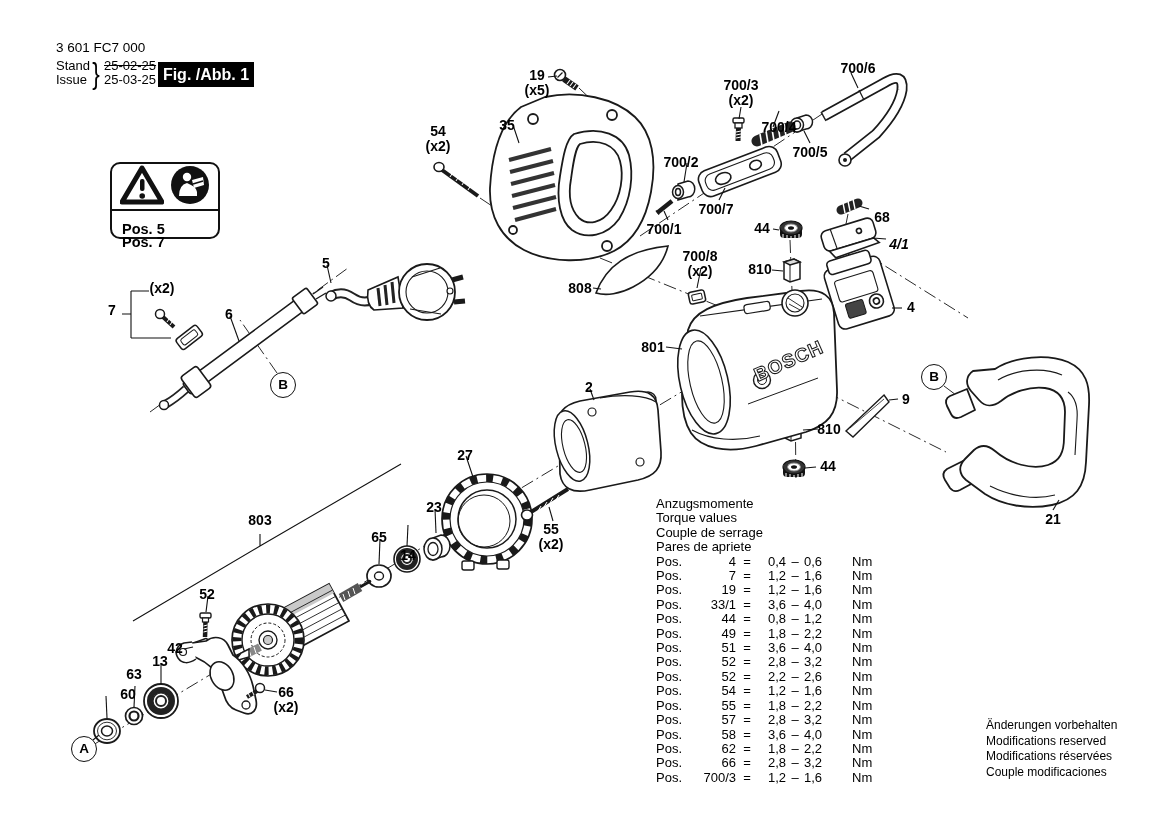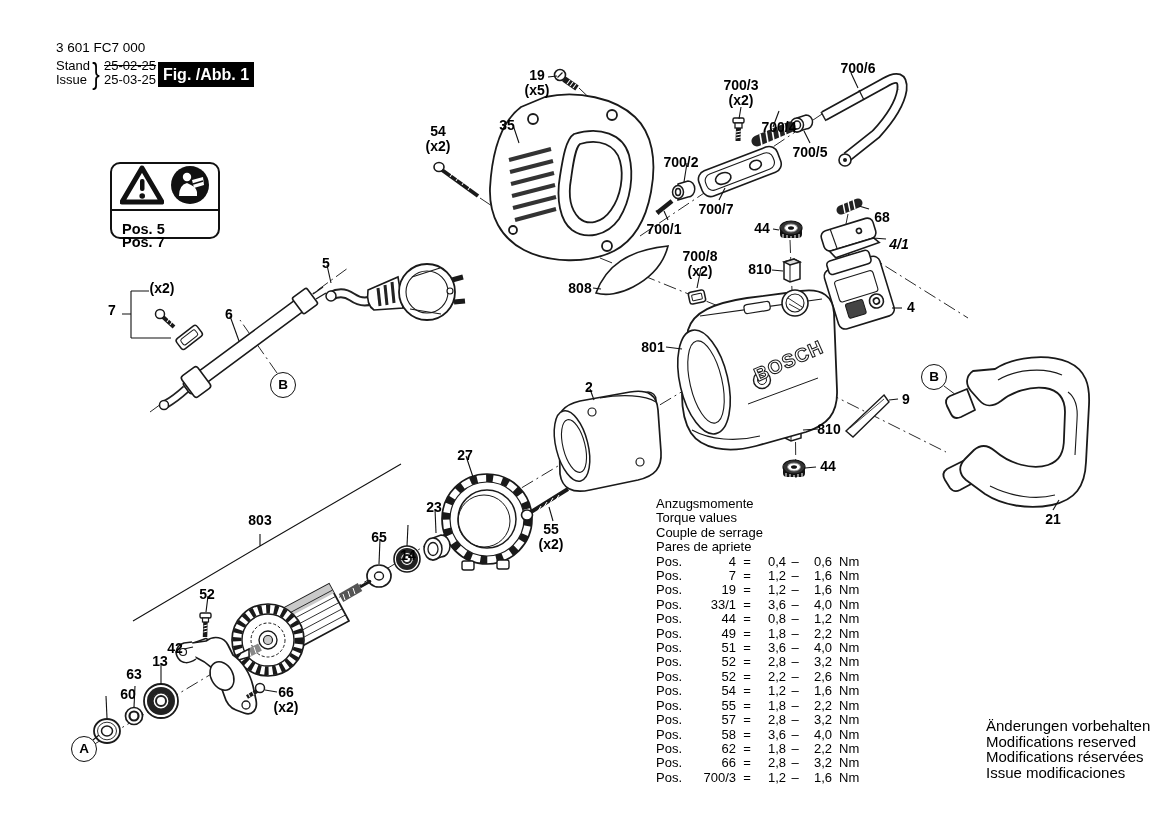--- a/index.html
+++ b/index.html
@@ -21,22 +21,22 @@
           font-weight:bold;font-size:16px;text-align:center;line-height:25px;z-index:6}
   .warnbox{position:absolute;left:110px;top:162px;width:106px;height:73px;border:2.4px solid #111;
            border-radius:10px;background:#fff;z-index:6}
   .warn-icons{height:45px;display:flex;align-items:center;justify-content:center;gap:6px;
               border-bottom:2.2px solid #111}
   .warn-lines{padding:12px 0 0 10px;font-weight:bold;font-size:14.5px;line-height:12.5px}
   .torque{position:absolute;left:656px;top:497px;font-size:13px;line-height:14.4px;z-index:6}
   .trow{display:flex}
   .c-pre{width:36px}.c-pos{width:44px;text-align:right}.c-eq{width:22px;text-align:center}
   .c-min{width:28px;text-align:right}.c-dash{width:18px;text-align:center}
-  .c-max{width:28px;text-align:right}.c-unit{margin-left:7px}
-  .footer{position:absolute;left:986px;top:718px;font-size:15px;line-height:15.6px;z-index:6}
+  .c-max{width:28px;}.c-unit{margin-left:20px}
+  .footer{position:absolute;left:986px;top:718px;font-size:12px;line-height:15.6px;z-index:6}
 </style>
 </head>
 <body>
 
 <svg class="art" width="1169" height="826" viewBox="0 0 1169 826">
 
   <g stroke="#2a2a2a" stroke-width="1" fill="none" stroke-dasharray="13 4 2 4">
     <line x1="88" y1="748" x2="698" y2="382"></line>
     <line x1="640" y1="236" x2="828" y2="110"></line>
     <line x1="600" y1="258" x2="755" y2="321"></line>
@@ -813,14 +813,14 @@
         <span class="c-max">1,6</span>
         <span class="c-unit">Nm</span>
       </div>
     </div>
 </div>
 
 <div class="footer">
   <div>Änderungen vorbehalten</div>
   <div>Modifications reserved</div>
   <div>Modifications réservées</div>
-  <div>Issue modificaciones</div>
+  <div>Couple modificaciones</div>
 </div>
 
 </body></html>

